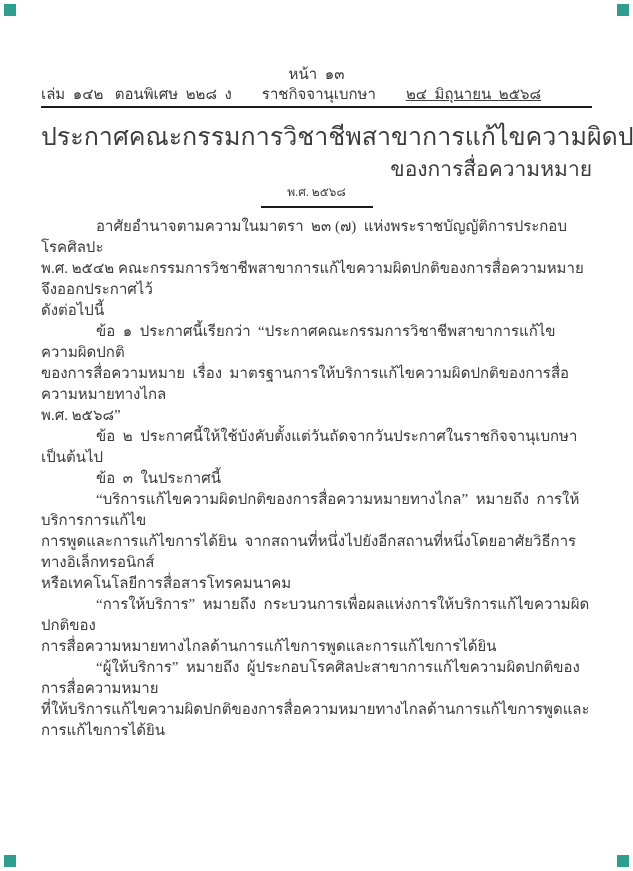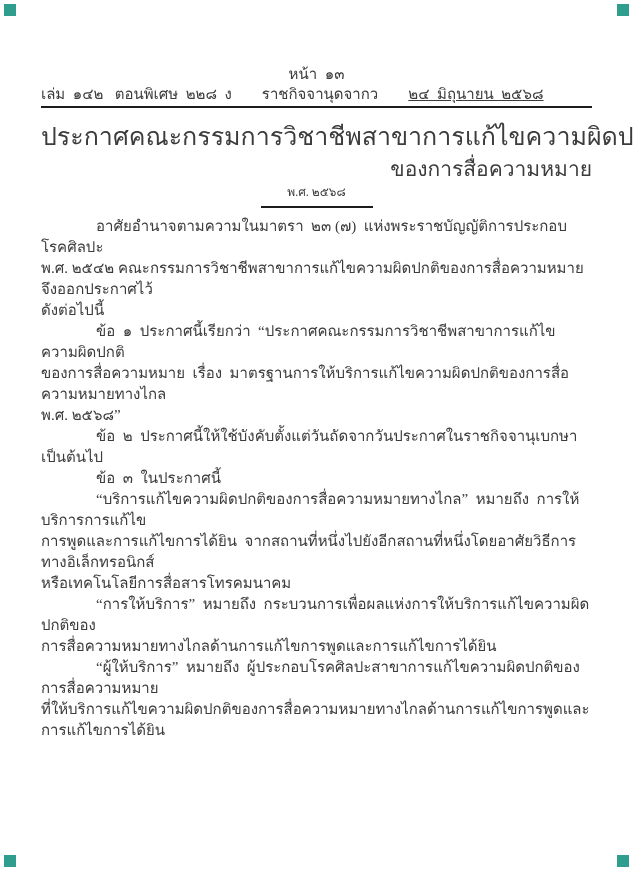--- a/index.html
+++ b/index.html
@@ -53,21 +53,21 @@
 
   <div class="corner tl"></div>
   <div class="corner tr"></div>
   <div class="corner bl"></div>
   <div class="corner br"></div>
 
   <div class="page-label">หน้า  ๑๓</div>
 
   <div class="masthead">
     <span class="left">เล่ม  ๑๔๒   ตอนพิเศษ  ๒๒๘  ง</span>
-    <span class="center">ราชกิจจานุดจากว</span>
+    <span class="center">ราชกิจจานุเบกษา</span>
     <span class="right">๒๔  มิถุนายน  ๒๕๖๘</span>
   </div>
 
   <div class="head-rule"></div>
 
   <div class="title-block">
     <div class="title-line1">ประกาศคณะกรรมการวิชาชีพสาขาการแก้ไขความผิดปกติ</div>
     <div class="title-line2">ของการสื่อความหมาย</div>
     <div class="title-year">พ.ศ. ๒๕๖๘</div>
     <div class="title-divider"></div>

